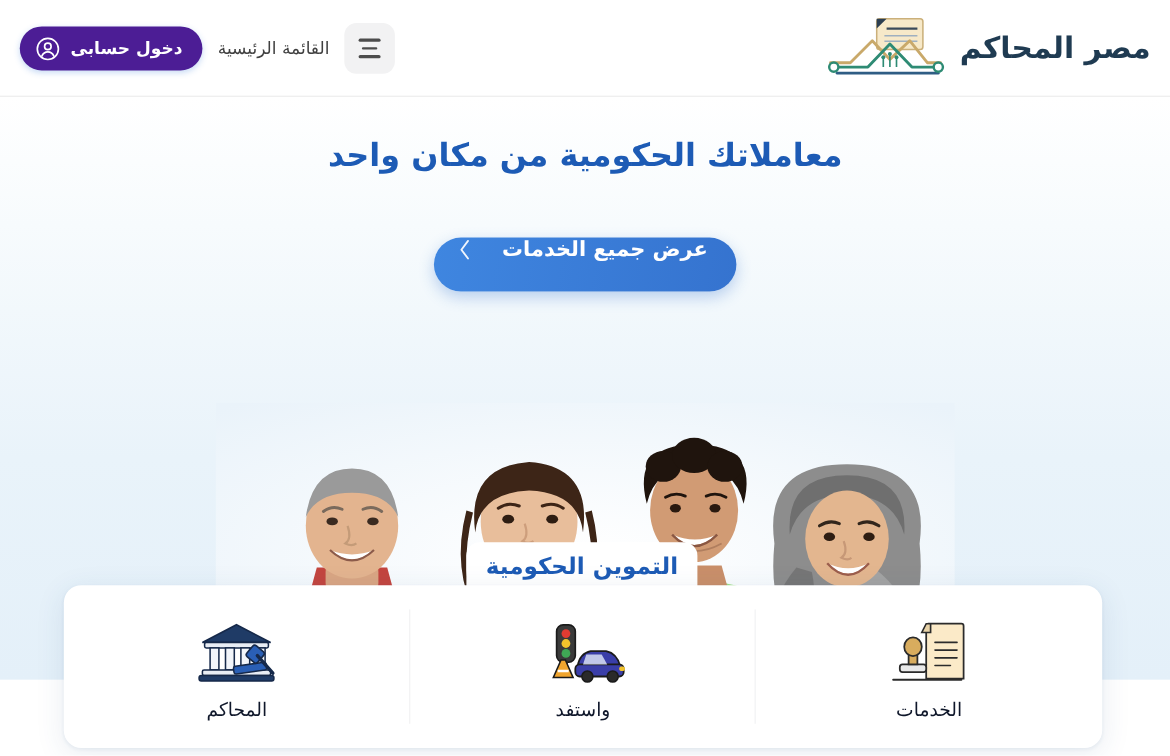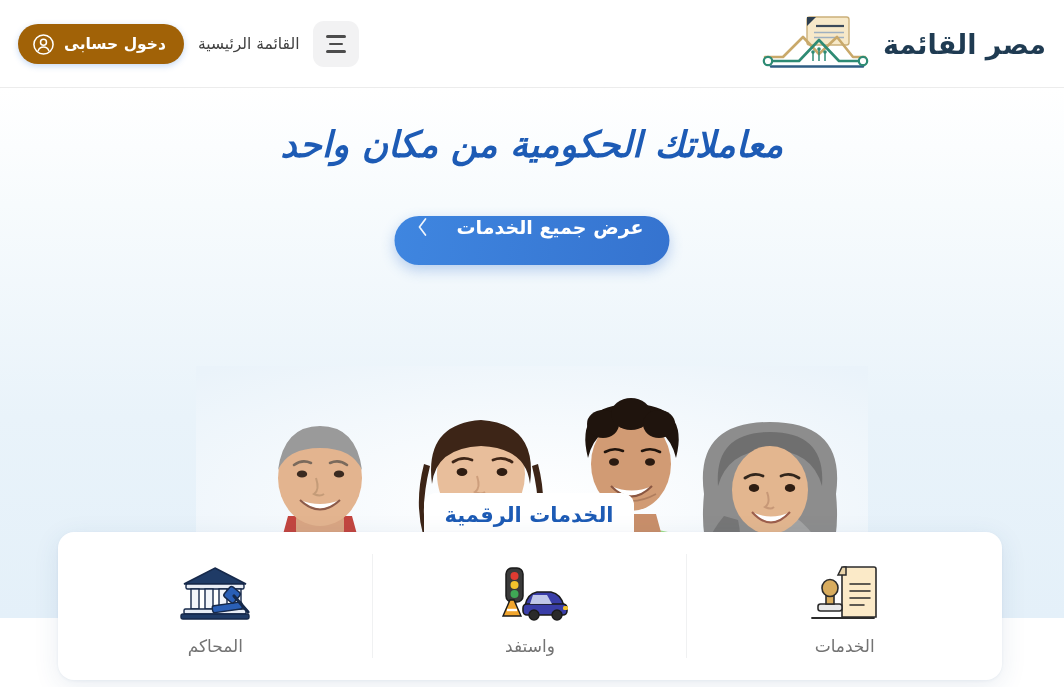--- a/index.html
+++ b/index.html
@@ -32,37 +32,37 @@
   }
   .burger i { display:block; height:2.6px; background:#4c4c4c; border-radius:2px; }
   .burger i:nth-child(1){ width:20px; }
   .burger i:nth-child(2){ width:14px; }
   .burger i:nth-child(3){ width:20px; }
 
   .nav-link { font-size:15.5px; color:#404040; white-space:nowrap; cursor:pointer; }
 
   .login-btn {
     display:flex; align-items:center; gap:9px;
-    background:#a16207; color:#fff; border:none; cursor:pointer;
+    background:#4c1d95; color:#fff; border:none; cursor:pointer;
     padding:0 18px 0 14px; height:40px; border-radius:22px;
     font-size:15.5px; font-weight:700; white-space:nowrap;
     font-family:"DejaVu Sans","Liberation Sans",sans-serif;
     box-shadow:0 2px 6px rgba(58,125,220,.30);
   }
   .login-btn .u-ico { width:23px; height:23px; flex:none; }
 
   
   #hero {
     position:absolute; top:88px; left:0; width:1064px; height:530px;
     background:linear-gradient(180deg,#ffffff 0%,#f7fbfd 22%,#e9f3fa 62%,#e4f0f9 100%);
     overflow:hidden;
   }
   .hero-title {
     position:absolute; top:36px; left:0; width:100%; text-align:center;
-    font-size:36px; font-weight:700; color:#1d5bb5; letter-spacing:0px;font-style:italic;
+    font-size:29px; font-weight:700; color:#1d5bb5; letter-spacing:0px;
   }
   .hero-sub {
     position:absolute; top:79px; left:0; width:100%; text-align:center;
     font-size:18px; color:#3c4a57;
   }
   .cta {
     position:absolute; top:128px; left:50%; transform:translateX(-50%);
     display:flex; align-items:flex-start; gap:26px;
     background:linear-gradient(100deg,#3f86e0 0%,#3573cf 100%);
     color:#fff; border:none; cursor:pointer;
@@ -97,34 +97,34 @@
   .svc {
     flex:1 1 0; display:flex; flex-direction:column;
     align-items:center; justify-content:center; gap:10px;
     cursor:pointer; position:relative; padding-top:6px;
   }
   .svc + .svc::after {
     content:""; position:absolute; right:0; top:22px; bottom:22px;
     width:1px; background:#f0f1f2;
   }
   .svc-ico { width:82px; height:64px; display:block; }
-  .svc-label { font-size:17px; color:#737373; font-weight:400; }
+  .svc-label { font-size:17px; color:#0f172a; font-weight:400; }
 
   #footer-strip { position:absolute; left:0; top:618px; width:1064px; height:69px; background:#fff; z-index:10; }
 </style>
 </head>
 <body>
 
 <div id="page">
 
   <div id="header">
 
     <div class="hdr-right">
       <div class="logo-wrap">
-        <span class="logo-text">مصر القائمة</span>
+        <span class="logo-text">مصر المحاكم</span>
         <svg class="logo-mark" viewBox="0 0 112 60">
           <rect x="48" y="3" width="42" height="28" rx="2.5" fill="#f7e9c9" stroke="#cbb07a" stroke-width="1.4"></rect>
           <path d="M48 3 h9 l-9 9 z" fill="#2c3e50"></path>
           <line x1="57" y1="12" x2="85" y2="12" stroke="#3b4a5a" stroke-width="2.2"></line>
           <line x1="55" y1="18.5" x2="85" y2="18.5" stroke="#9fb0c0" stroke-width="1.5"></line>
           <line x1="55" y1="23.5" x2="85" y2="23.5" stroke="#9fb0c0" stroke-width="1.5"></line>
           <path d="M6 43 L24 43 L44 23 L60 40 L78 23 L94 43 L106 43" fill="none" stroke="#c9a96a" stroke-width="2.6" stroke-linejoin="round" stroke-linecap="round"></path>
           <path d="M10 47 L40 47 L60 26 L80 47 L104 47" fill="none" stroke="#2e8b74" stroke-width="2.6" stroke-linejoin="round" stroke-linecap="round"></path>
           <line x1="12" y1="52.5" x2="104" y2="52.5" stroke="#2f5d84" stroke-width="2.4" stroke-linecap="round"></line>
           <circle cx="9" cy="47" r="4.2" fill="#ffffff" stroke="#2e8b74" stroke-width="2.2"></circle>
@@ -258,21 +258,21 @@
           <path d="M571 126 q4 11 -2 15 q6 3 9 0" stroke="#c79877" stroke-width="2" fill="none"></path>
           <path d="M540 196 q34 24 70 0 l6 56 l-82 0 z" fill="#1d1d1d"></path>
         </g>
       </g>
     </svg>
   </div>
 
   <div id="footer-strip"></div>
 
   <div id="svc-tab">
-    <span>الخدمات الرقمية</span>
+    <span>التموين الحكومية</span>
   </div>
 
   <div id="svc-card">
 
 
     <div class="svc">
       <svg class="svc-ico" viewBox="0 0 82 64">
         <path d="M40 5 h30 a2 2 0 0 1 2 2 v48 h-34 v-44 z" fill="#fbeac8" stroke="#2b2b2b" stroke-width="1.6"></path>
         <path d="M38 5 h4 v8 h-8 z" fill="#e8d3a8" stroke="#2b2b2b" stroke-width="1.5"></path>
         <g stroke="#2b2b2b" stroke-width="1.5" stroke-linecap="round">

